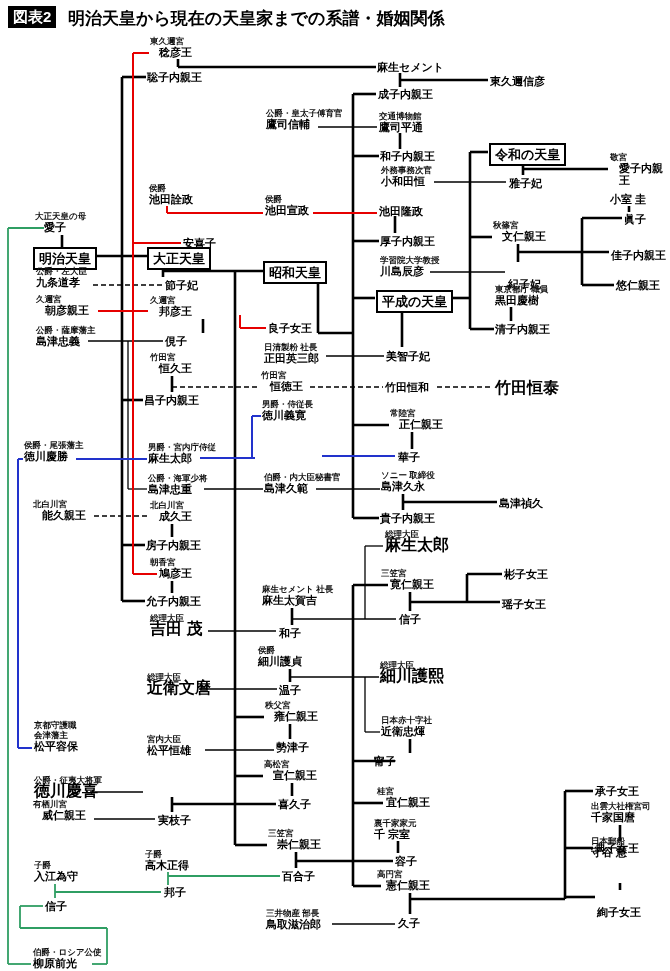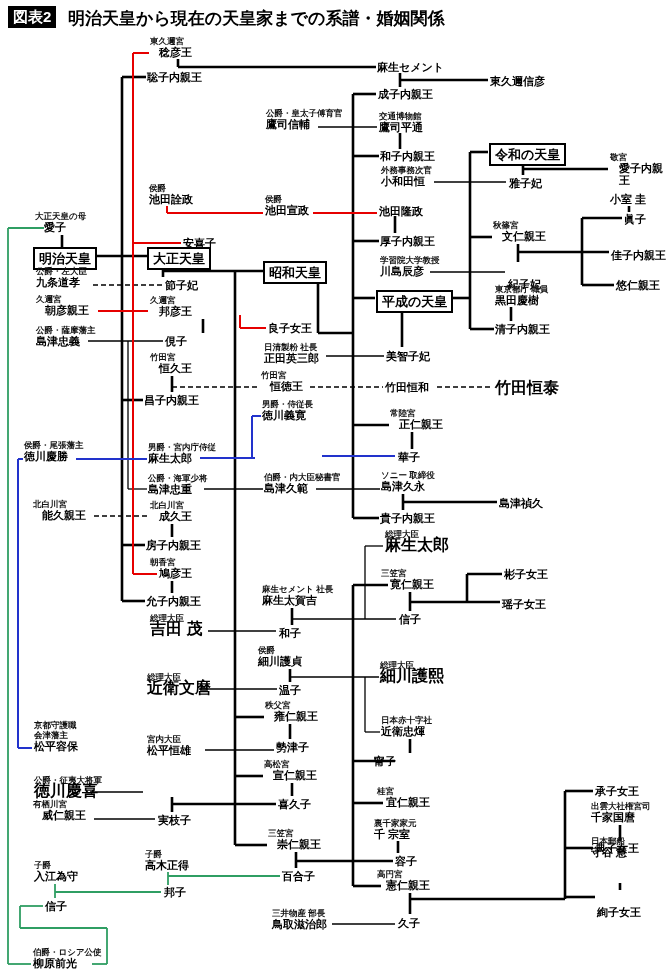--- a/index.html
+++ b/index.html
@@ -272,16 +272,16 @@
   <div class="p" style="left:145px;top:849px"><span class="t">子爵</span><span class="nm">高木正得</span></div>
   <div class="p" style="left:282px;top:870px"><span class="nm">百合子</span></div>
   <div class="p" style="left:395px;top:855px"><span class="nm">容子</span></div>
   <div class="p" style="left:591px;top:836px"><span class="t">日本郵船</span><span class="nm">守谷 慧</span></div>
   <div class="p" style="left:377px;top:869px"><span class="t">高円宮</span><span class="nm ind">憲仁親王</span></div>
   <div class="p" style="left:34px;top:860px"><span class="t">子爵</span><span class="nm">入江為守</span></div>
   <div class="p" style="left:164px;top:886px"><span class="nm">邦子</span></div>
   <div class="p" style="left:597px;top:906px"><span class="nm">絢子女王</span></div>
   <div class="p" style="left:45px;top:900px"><span class="nm">信子</span></div>
   <div class="p" style="left:398px;top:917px"><span class="nm">久子</span></div>
-  <div class="p" style="left:272px;top:908px"><span class="t">三井物産 部長</span><span class="nm">鳥取滋治郎</span></div>
+  <div class="p" style="left:266px;top:908px"><span class="t">三井物産 部長</span><span class="nm">鳥取滋治郎</span></div>
   <div class="p" style="left:33px;top:947px"><span class="t">伯爵・ロシア公使</span><span class="nm">柳原前光</span></div>
 
 </div>
 
 </body></html>

